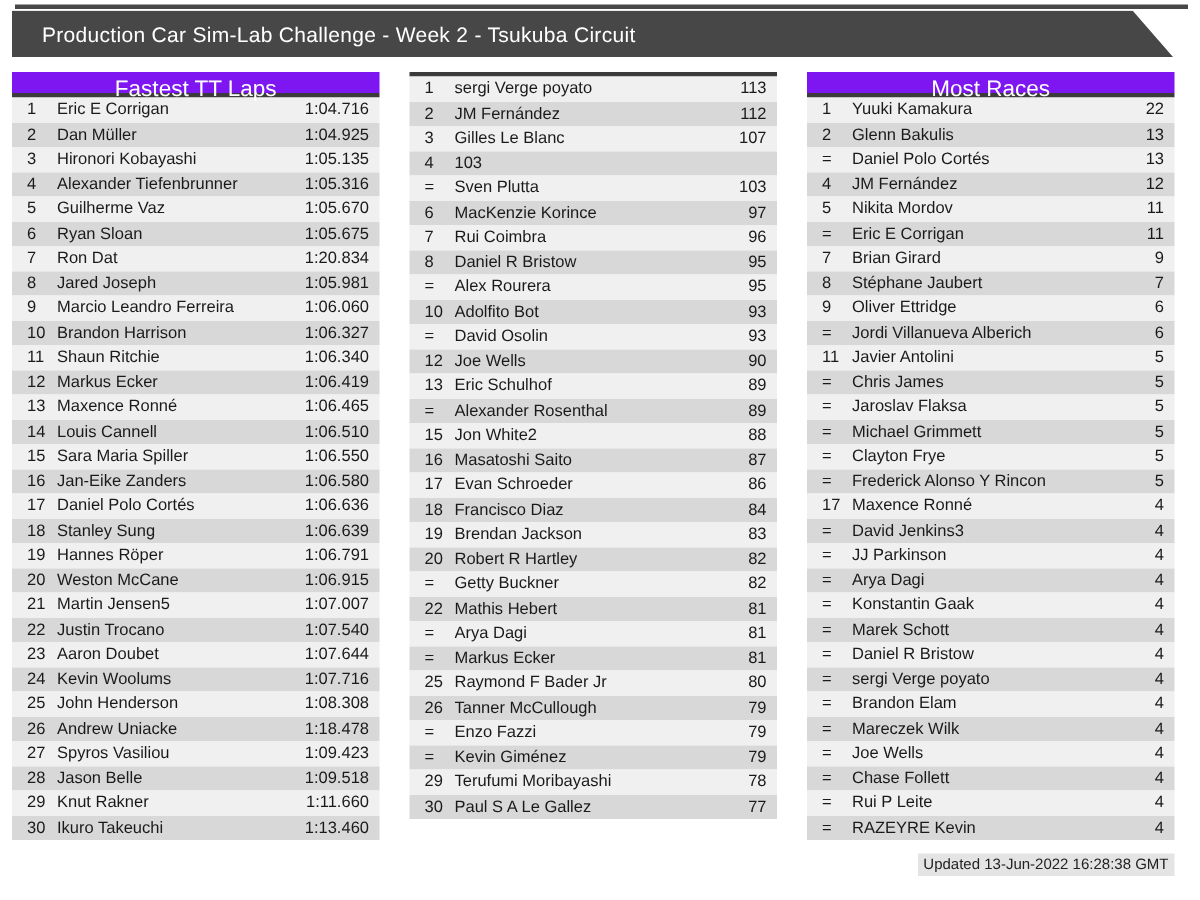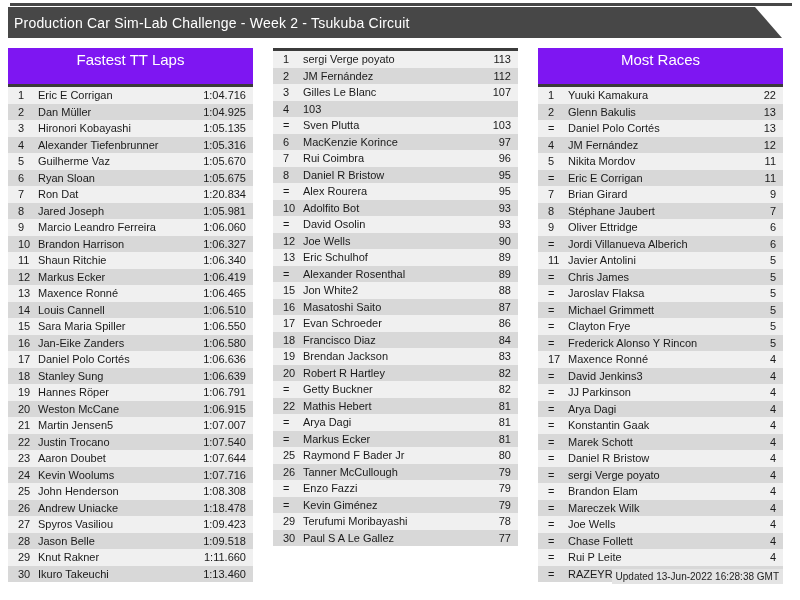--- a/index.html
+++ b/index.html
@@ -6,24 +6,24 @@
   html,body { width:800px; height:600px; background:#ffffff;
               font-family:"Liberation Sans", sans-serif; color:#1a1a1a; }
   body { position:relative; overflow:hidden; }
 
   .top-line { position:absolute; left:10px; top:3px; width:782px; height:3px;
               background:var(--header-gray,#474747); }
   .title-bar { position:absolute; left:8px; top:7px; width:774px; height:31px;
                background:var(--header-gray,#474747);
                clip-path:polygon(0 0, calc(100% - 27px) 0, 100% 100%, 0 100%);
                display:flex; align-items:center; }
-  .title-bar span { color:#ffffff; font-size:14px; padding-left:6px; letter-spacing:0.2px; }
+  .title-bar span { color:#ffffff; font-size:14px; padding-left:20px; letter-spacing:0.2px; }
 
   .col { position:absolute; top:48px; width:245px; }
-  .col-header { height:36px; background:var(--accent,#7e16f2); color:#ffffff;
+  .col-header { height:14px; background:var(--accent,#7e16f2); color:#ffffff;
                 text-align:center; font-size:15px; line-height:23px; }
   .col-shadow { height:3px; background:#3b3b3b; }
 
   .rows { width:100%; }
   .row { display:flex; height:16.5px; line-height:16.5px; font-size:11px; }
   .row.odd  { background:var(--row-light,#f0f0f0); }
   .row.even { background:var(--row-dark,#d8d8d8); }
   .row .rank  { width:30px; padding-left:10px; flex:none; }
   .row .name  { flex:1; white-space:nowrap; overflow:hidden; }
   .row .value { flex:none; padding-right:7px; text-align:right; }

